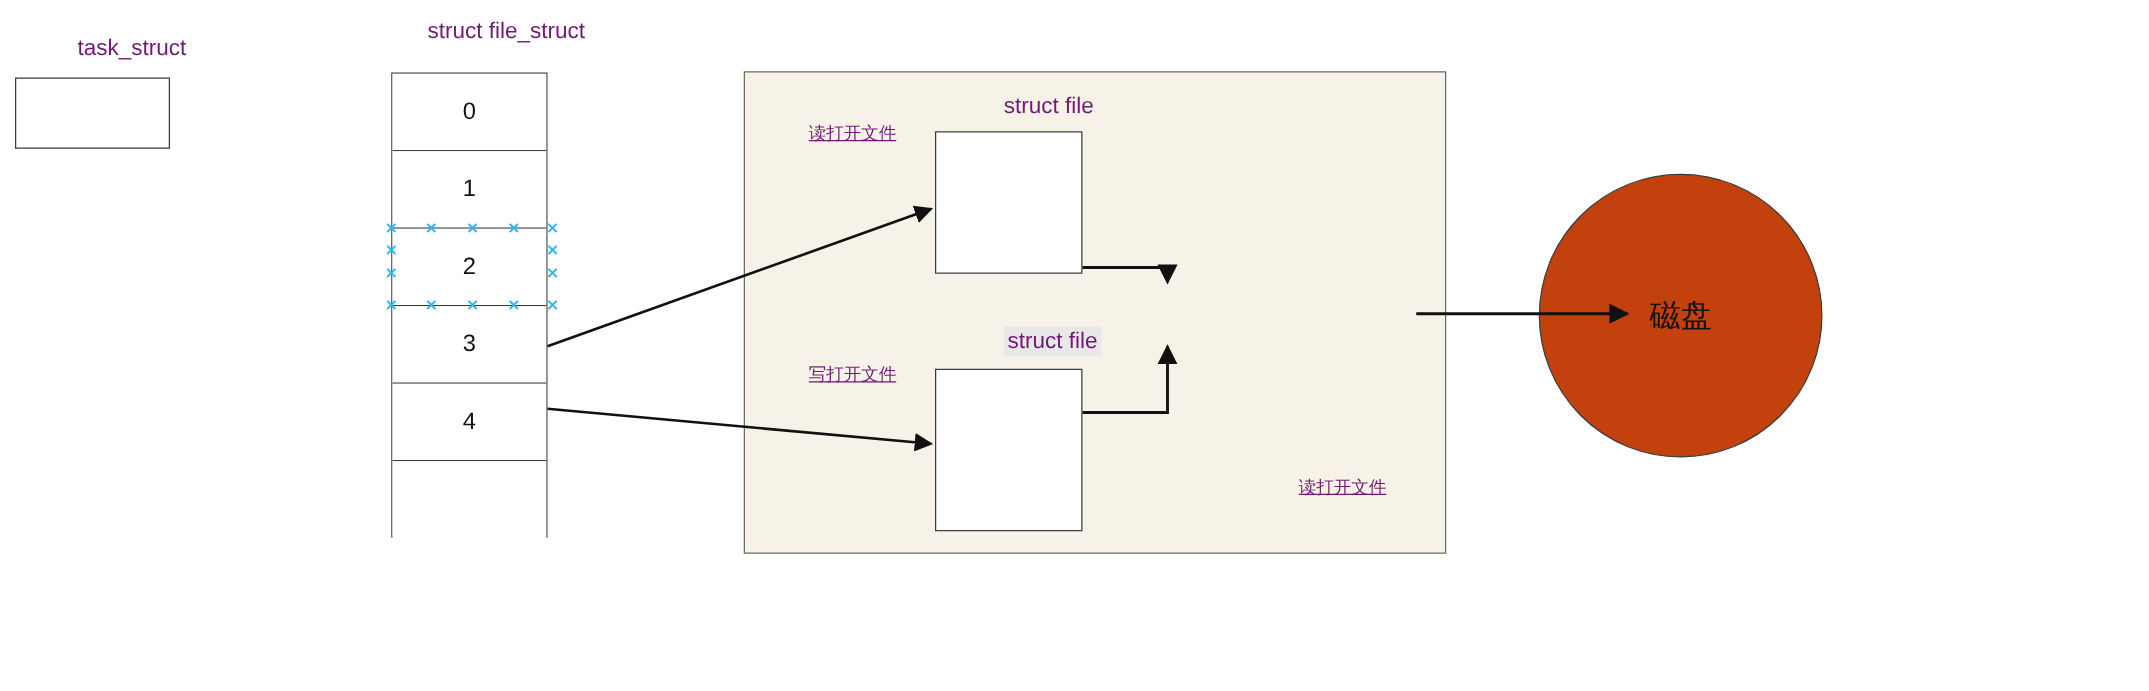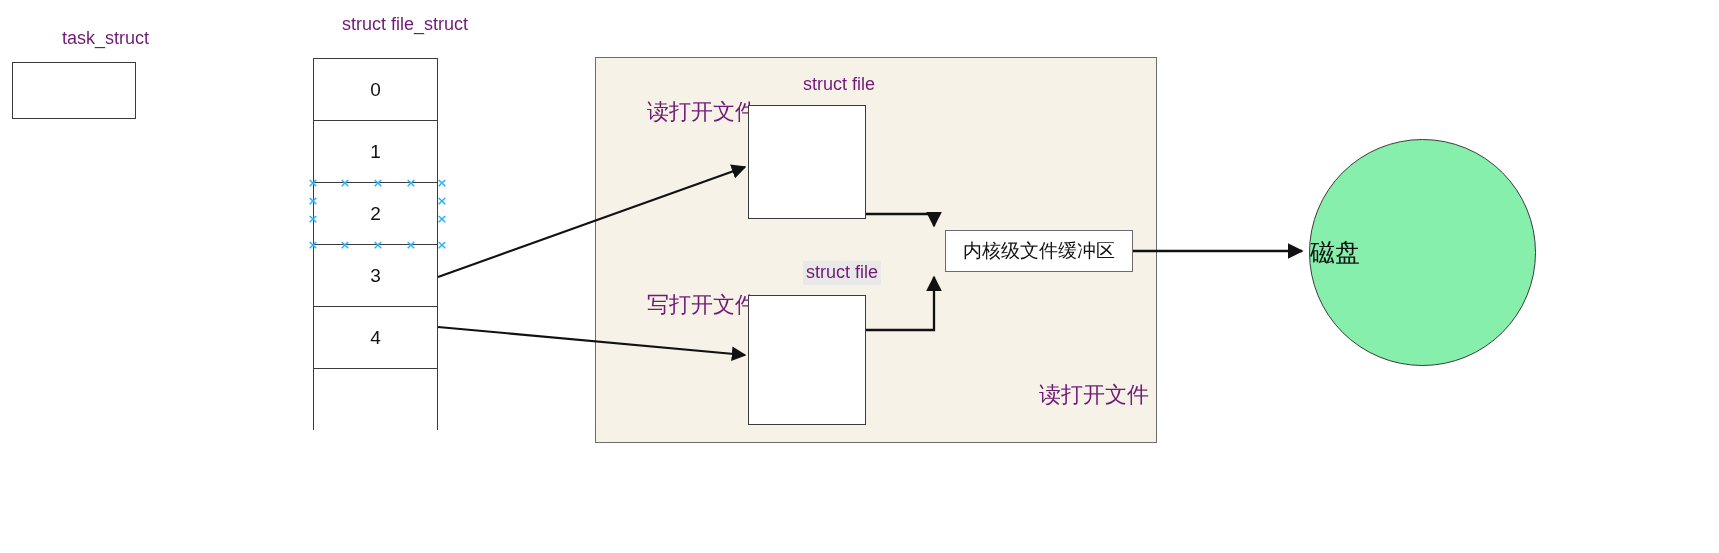--- a/index.html
+++ b/index.html
@@ -18,21 +18,22 @@
   .lbl{
     position:absolute;
     font-size:18px;
     line-height:1.2;
     color:#701a75;
     white-space:nowrap;
     margin-left:40px;
   }
   .lbl-cn{
     font-family:"DejaVu Sans","Liberation Sans",sans-serif;
-    font-size:22px;
+    font-size:14px;
+    text-decoration:underline;
   }
 
   
   #task-struct-title{left:22px;top:28px;}
   #task-struct-box{
     position:absolute;left:12px;top:62px;width:124px;height:57px;
     border:1.3px solid #3b3b3b;background:#ffffff;box-sizing:border-box;
   }
 
   
@@ -92,23 +93,23 @@
 
   #kernel-buffer-box{
     position:absolute;left:945px;top:230px;width:188px;height:42px;
     background:#ffffff;border:1.3px solid #6b6b6b;box-sizing:border-box;
     display:flex;align-items:center;justify-content:center;
   }
   #kernel-buffer-box span{font-size:19px;font-family:"DejaVu Sans","Liberation Sans",sans-serif;}
 
   
   #disk-circle{
-    position:absolute;left:1309px;top:139px;width:225px;height:225px;
-    border:1.3px solid #3b3b3b;border-radius:50%;background:#86efac;
-    display:flex;align-items:center;
+    position:absolute;left:1231px;top:139px;width:225px;height:225px;
+    border:1.3px solid #3b3b3b;border-radius:50%;background:#c2410c;
+    display:flex;align-items:center;justify-content:center;
   }
   #disk-circle span{font-size:25px;font-family:"DejaVu Sans","Liberation Sans",sans-serif;}
 
   
   #connectors{
     position:absolute;left:0;top:0;width:1719px;height:553px;
     pointer-events:none;
   }
 </style>
 </head>
@@ -166,23 +167,20 @@
   <div class="lbl lbl-cn" id="read-open-label">读打开文件</div>
   <div class="lbl lbl-cn" id="write-open-label">写打开文件</div>
   <div class="lbl lbl-cn" id="filesystem-label">读打开文件</div>
 
   <div class="lbl" id="struct-file-read-title">struct file</div>
   <div id="struct-file-read-box"></div>
 
   <div class="lbl" id="struct-file-write-title">struct file</div>
   <div id="struct-file-write-box"></div>
 
-  <div id="kernel-buffer-box">
-    <span>内核级文件缓冲区</span>
-  </div>
 
   <div id="disk-circle">
     <span>磁盘</span>
   </div>
 
   <svg id="connectors" viewBox="0 0 1719 553" xmlns="http://www.w3.org/2000/svg">
     <defs>
       <marker id="arrow" viewBox="0 0 10 10" refX="9" refY="5" markerWidth="7" markerHeight="7" orient="auto-start-reverse">
         <path d="M 0 0 L 10 5 L 0 10 z" fill="#111111"></path>
       </marker>

